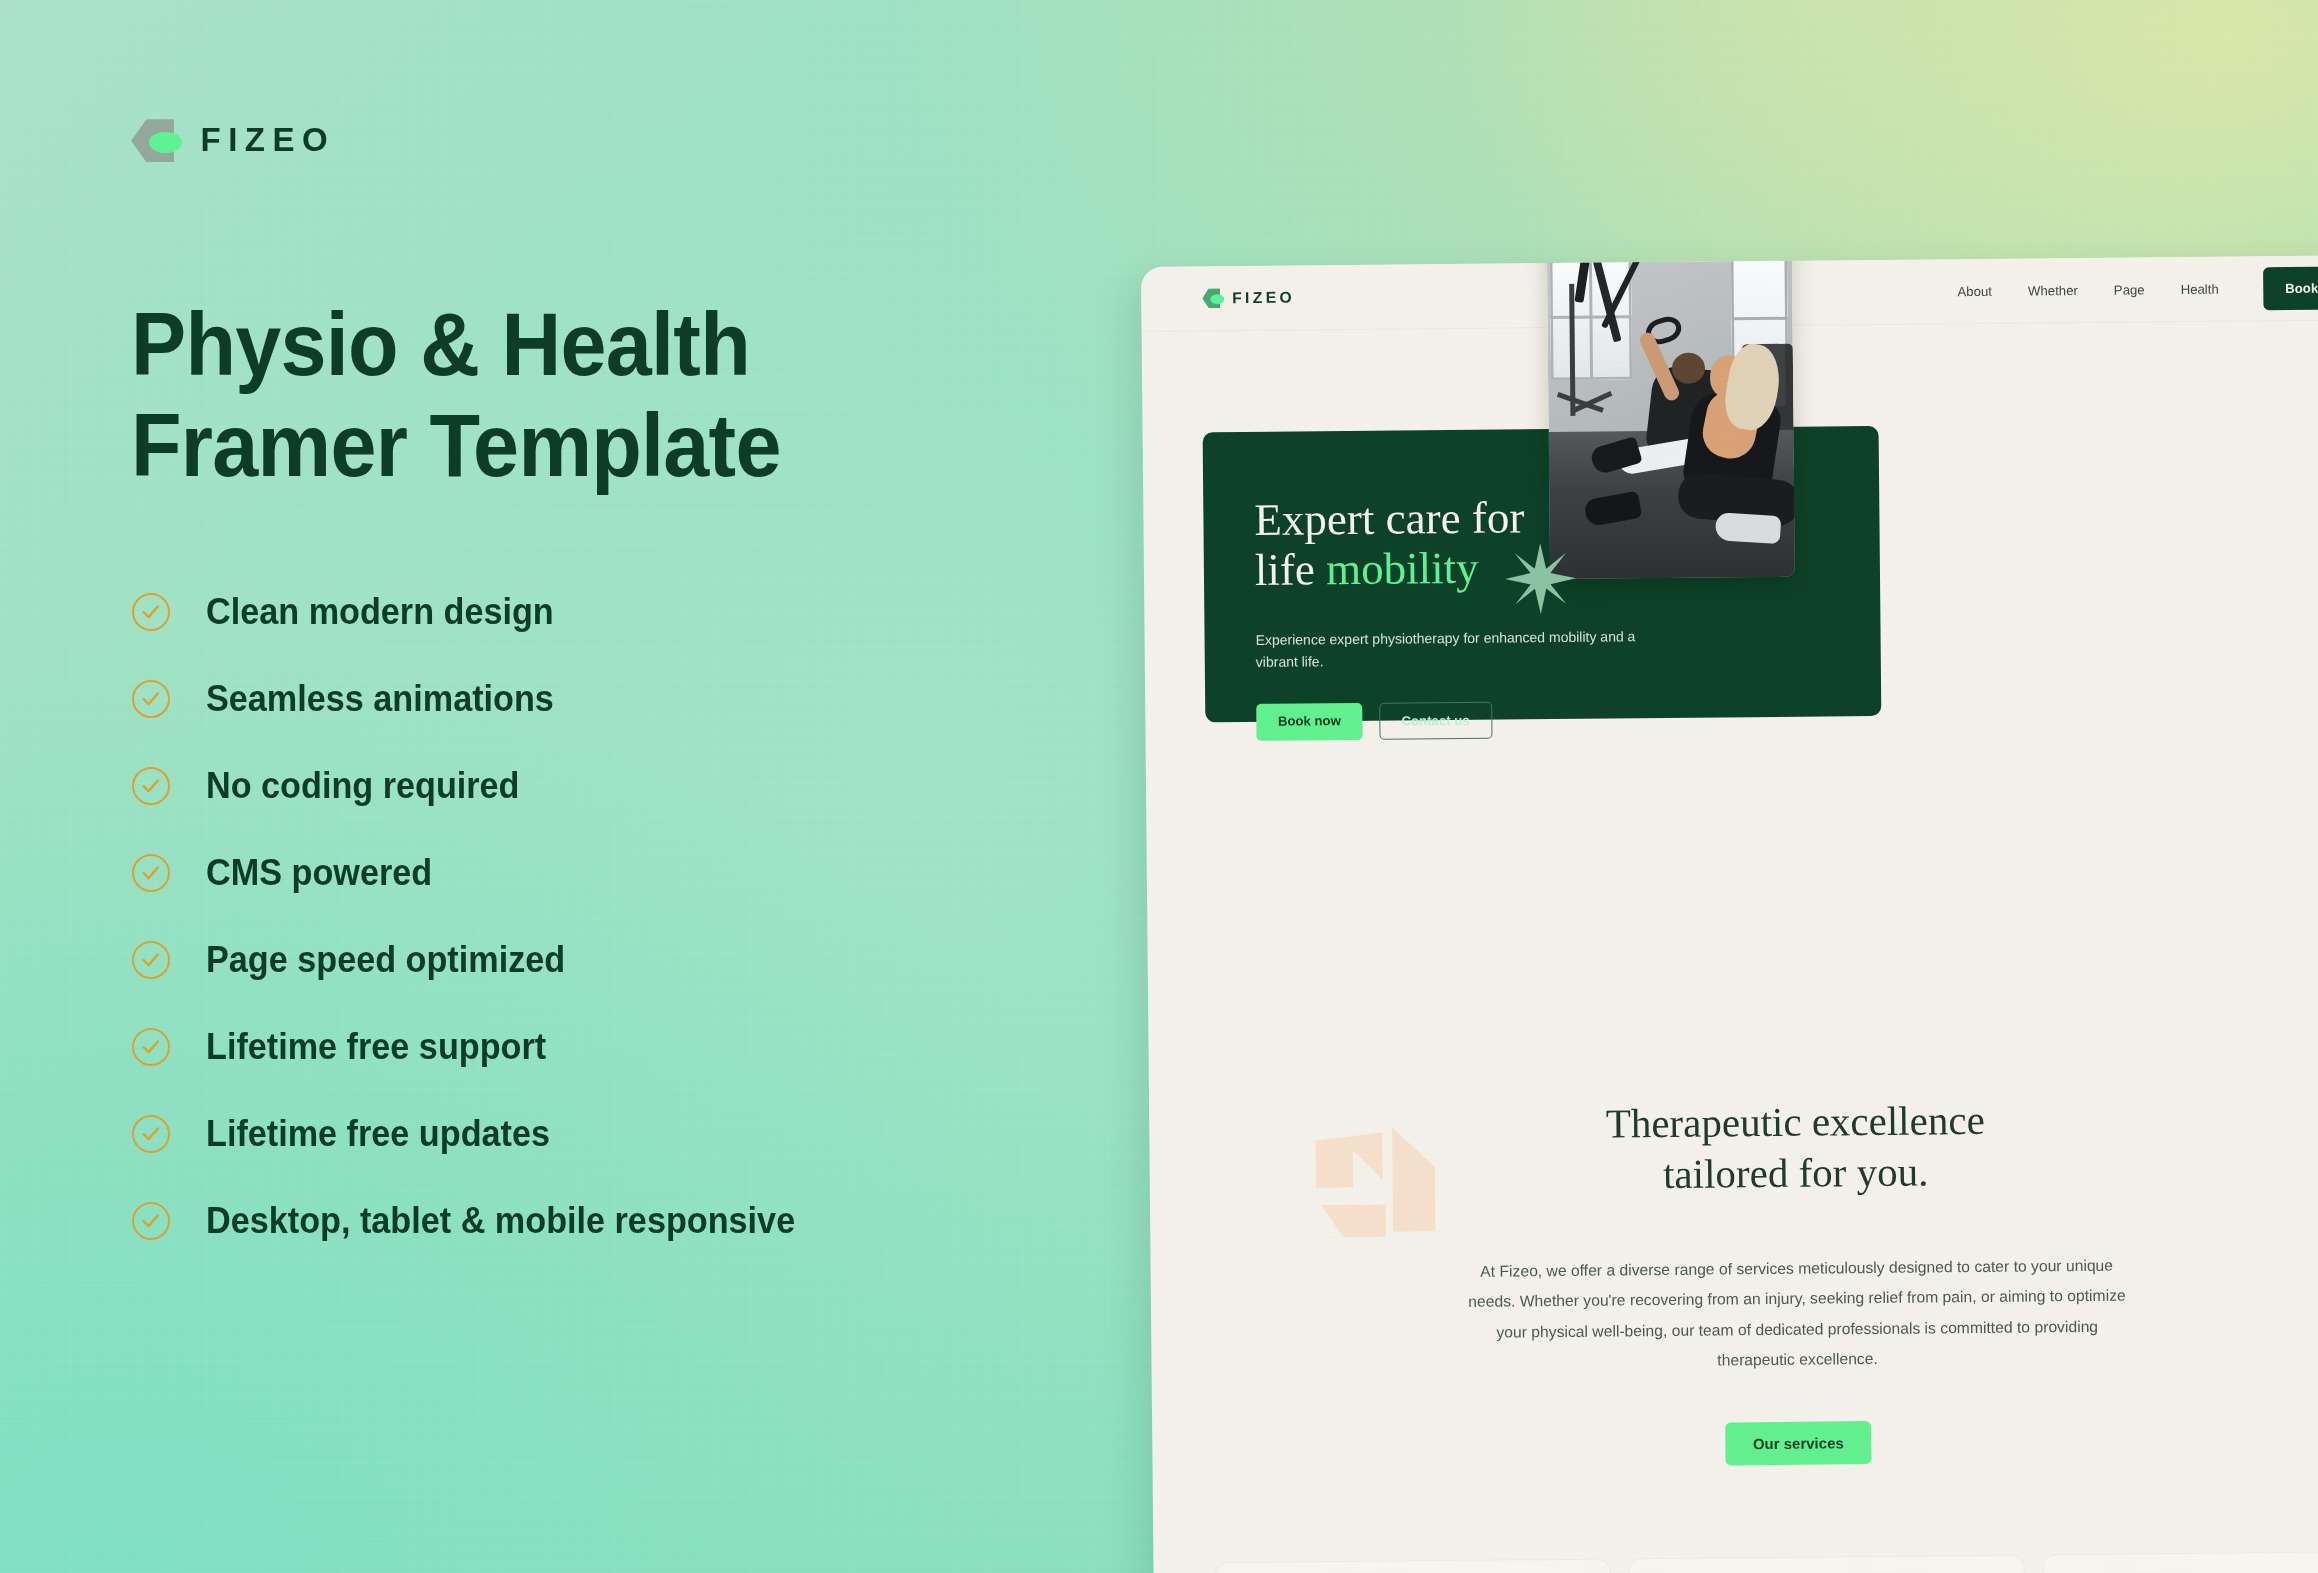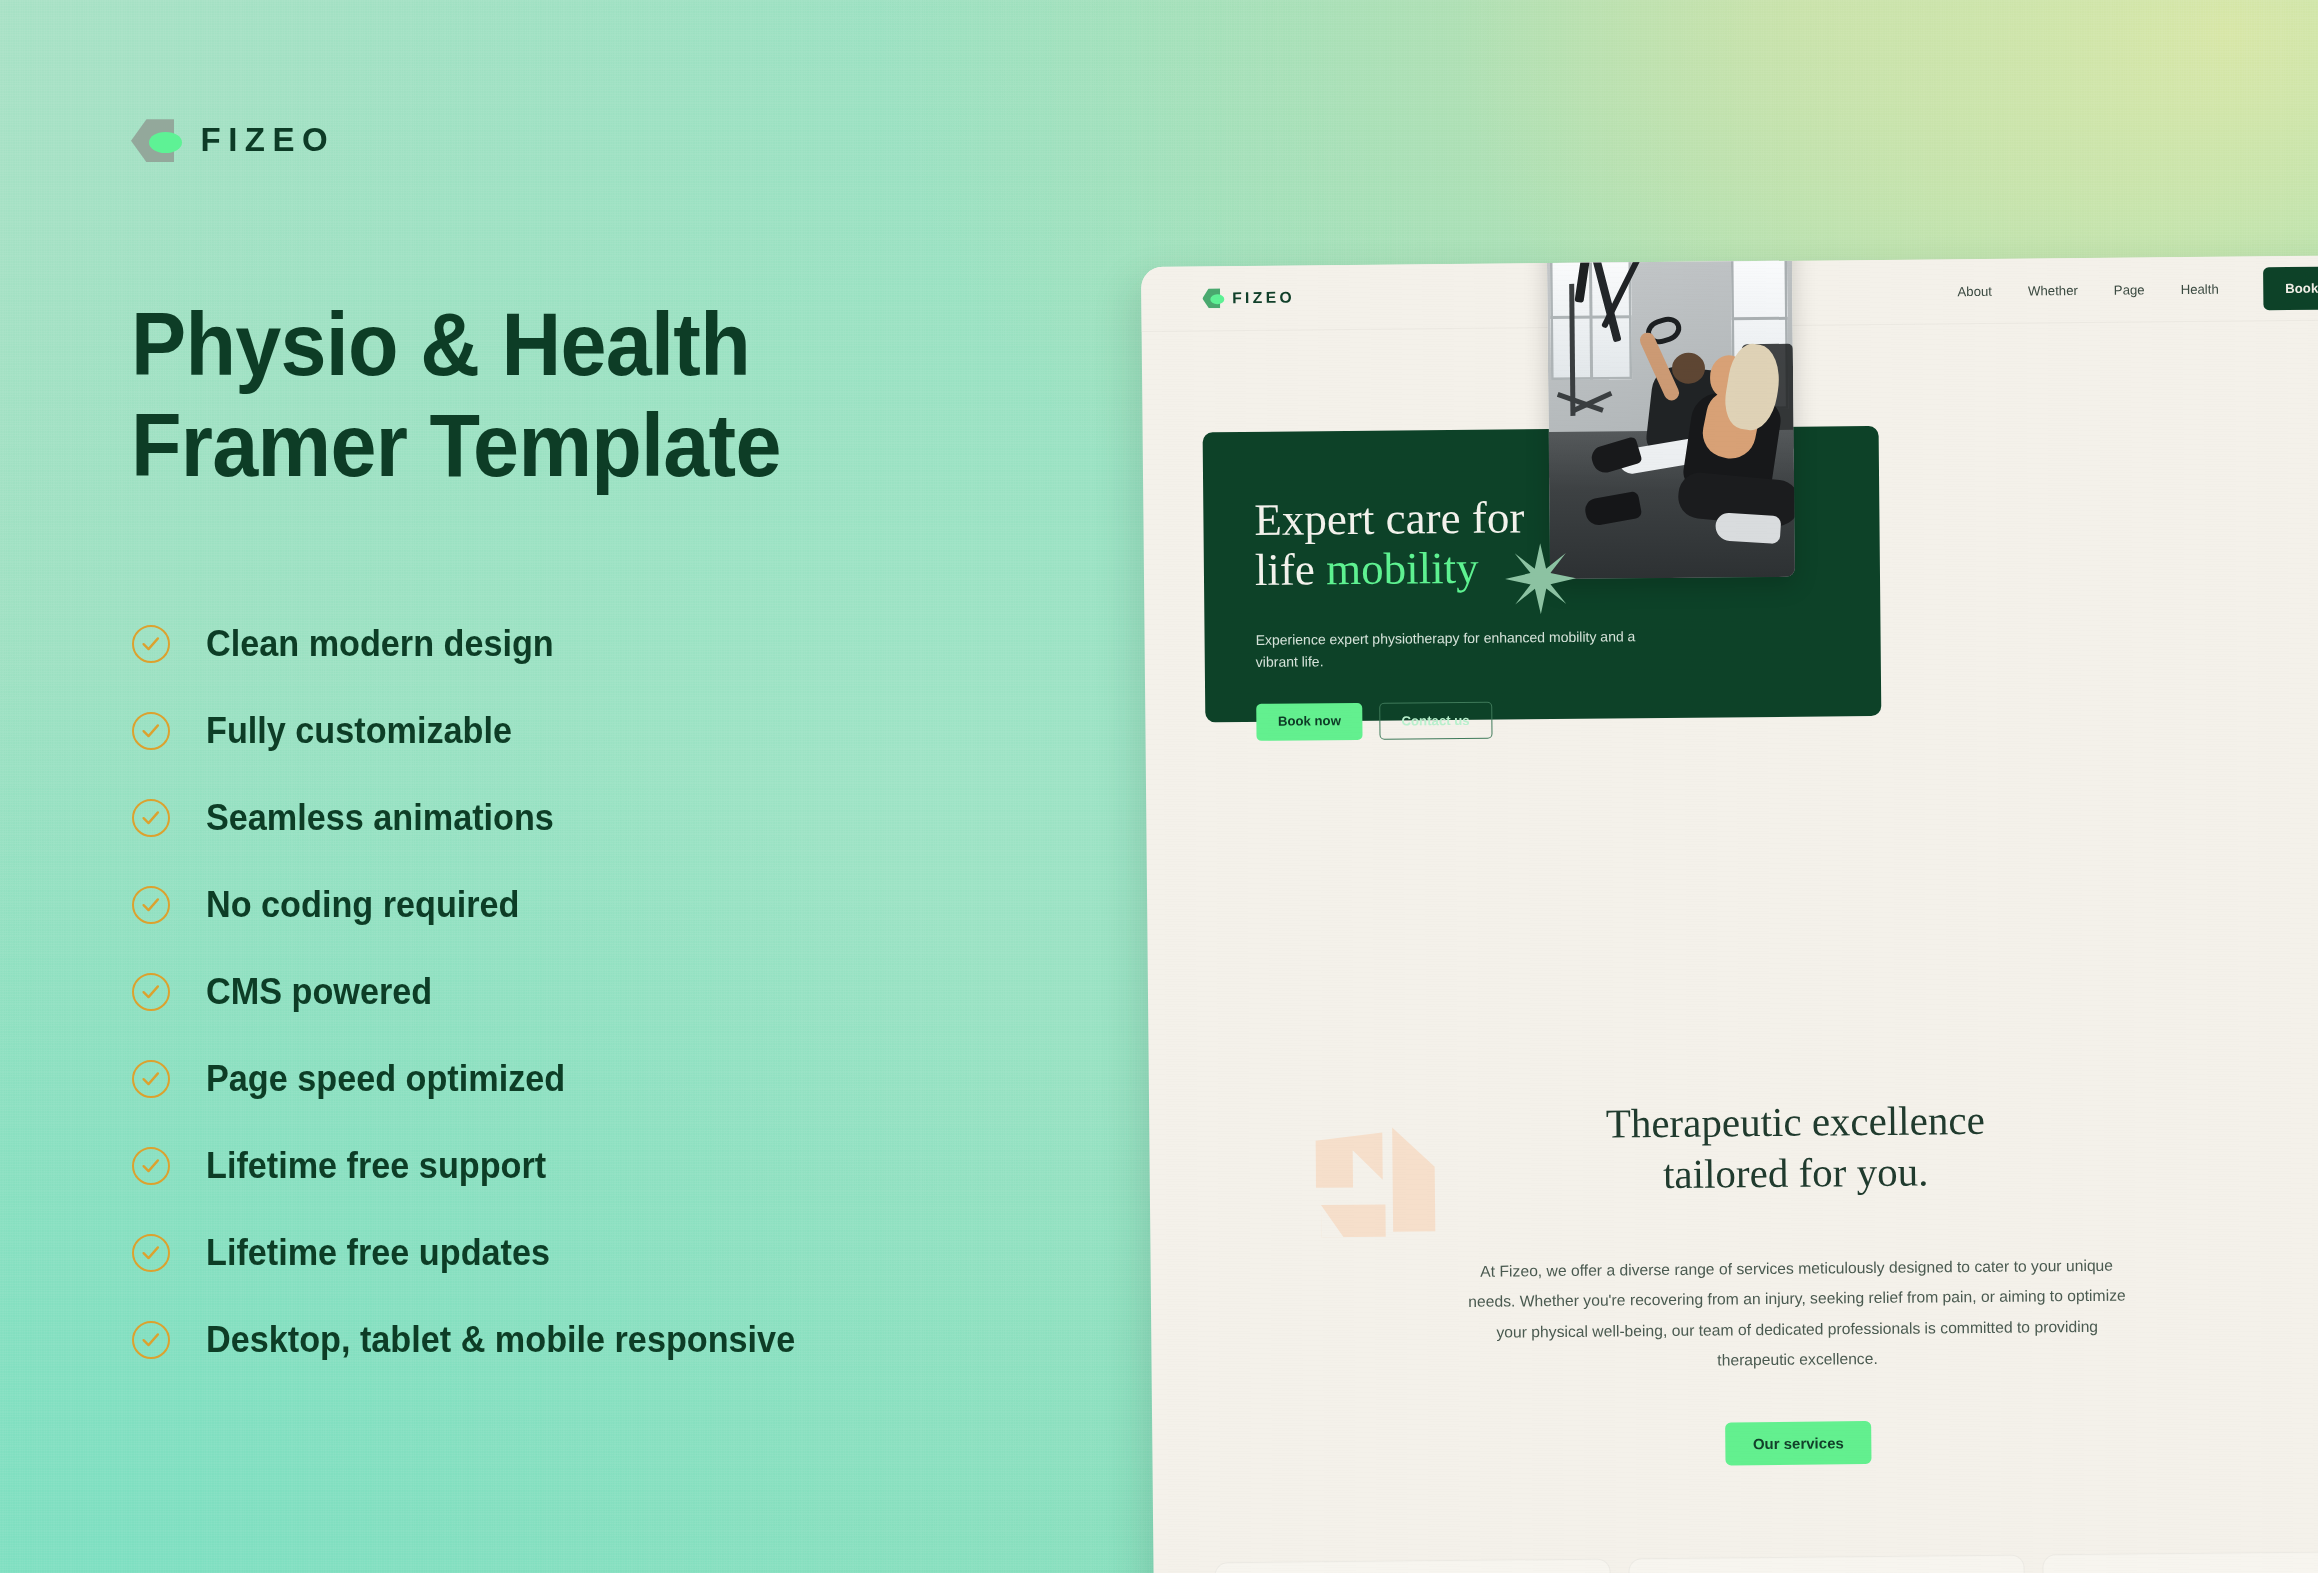--- a/index.html
+++ b/index.html
@@ -47,21 +47,21 @@
   }
 
   .headline {
     position:absolute; left:131px; top:294px;
     font-size:89px; line-height:1.14; font-weight:700;
     color:#0d3d26; letter-spacing:-0.8px; width:911px;
     font-family:"Liberation Sans", sans-serif;
     transform: scaleX(.93); transform-origin: left top;
   }
 
-  #features { position:absolute; left:132px; top:600px; }
+  #features { position:absolute; left:132px; top:568px; }
   .feat { display:flex; align-items:center; height:87px; }
   .chk {
     width:38px; height:38px; flex:0 0 38px; margin-right:36px;
     border:2.5px solid #dca12e; border-radius:50%;
     display:flex; align-items:center; justify-content:center;
   }
   .chk svg { width:21.5px; height:21.5px; display:block; }
   .feat-label {
     font-size:36px; font-weight:600; color:#0d3d26; white-space:nowrap;
     transform: scaleX(.95); transform-origin:left center;
@@ -250,28 +250,20 @@
           </svg>
         </span>
         <span class="feat-label">Clean modern design</span>
       </div>
       <div class="feat">
         <span class="chk">
           <svg viewBox="0 0 24 24" fill="none" stroke="#dca12e" stroke-width="2.6" stroke-linecap="round" stroke-linejoin="round">
             <polyline points="4,12.5 9.5,18 20,6"></polyline>
           </svg>
         </span>
-        <span class="feat-label">Fully customizable</span>
-      </div>
-      <div class="feat">
-        <span class="chk">
-          <svg viewBox="0 0 24 24" fill="none" stroke="#dca12e" stroke-width="2.6" stroke-linecap="round" stroke-linejoin="round">
-            <polyline points="4,12.5 9.5,18 20,6"></polyline>
-          </svg>
-        </span>
         <span class="feat-label">Seamless animations</span>
       </div>
       <div class="feat">
         <span class="chk">
           <svg viewBox="0 0 24 24" fill="none" stroke="#dca12e" stroke-width="2.6" stroke-linecap="round" stroke-linejoin="round">
             <polyline points="4,12.5 9.5,18 20,6"></polyline>
           </svg>
         </span>
         <span class="feat-label">No coding required</span>
       </div>

